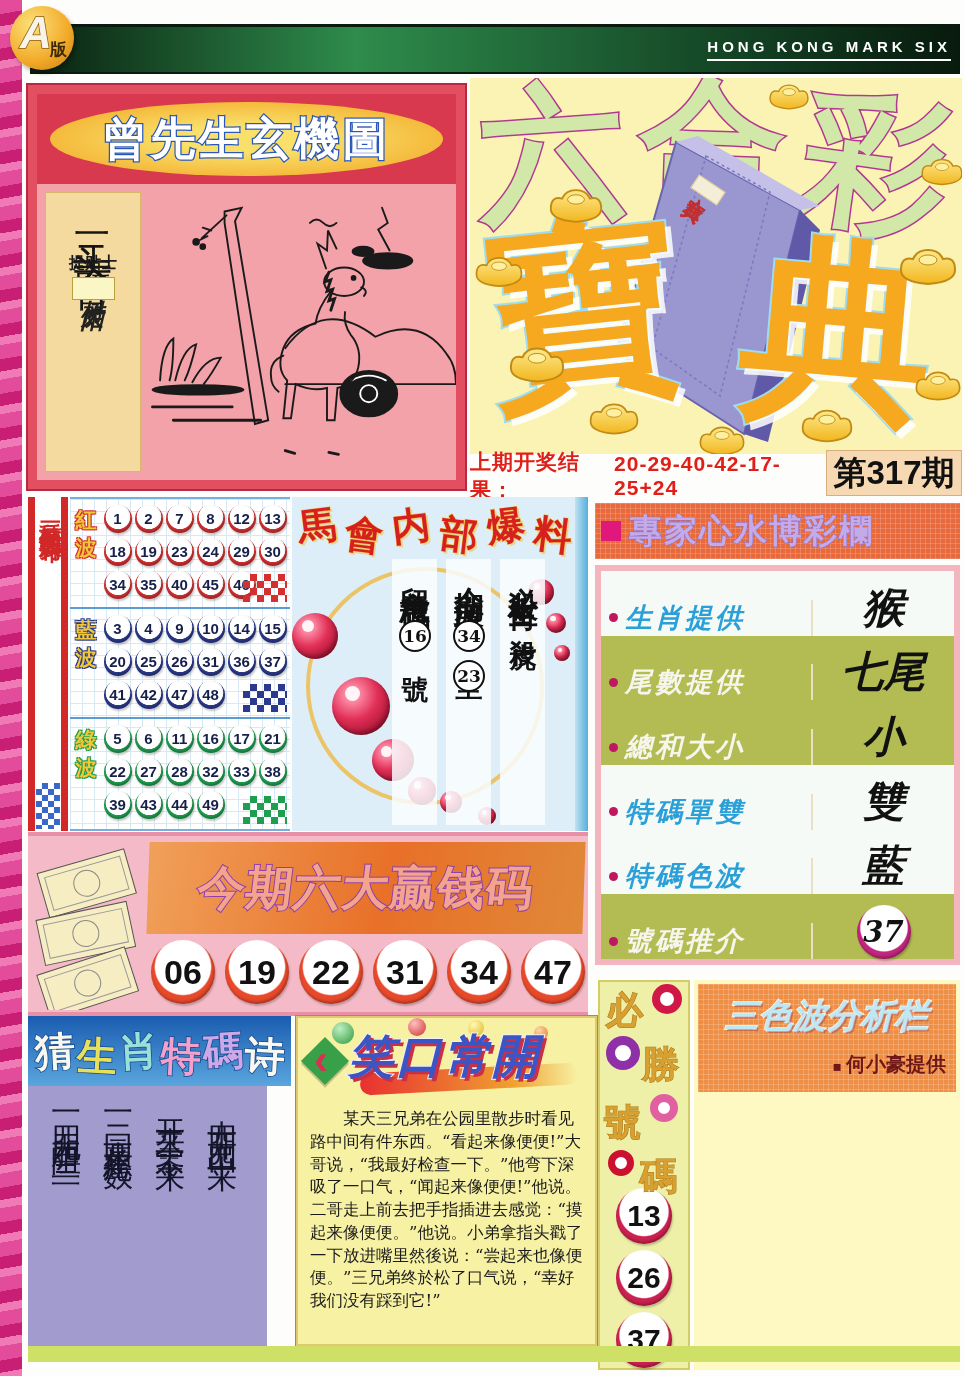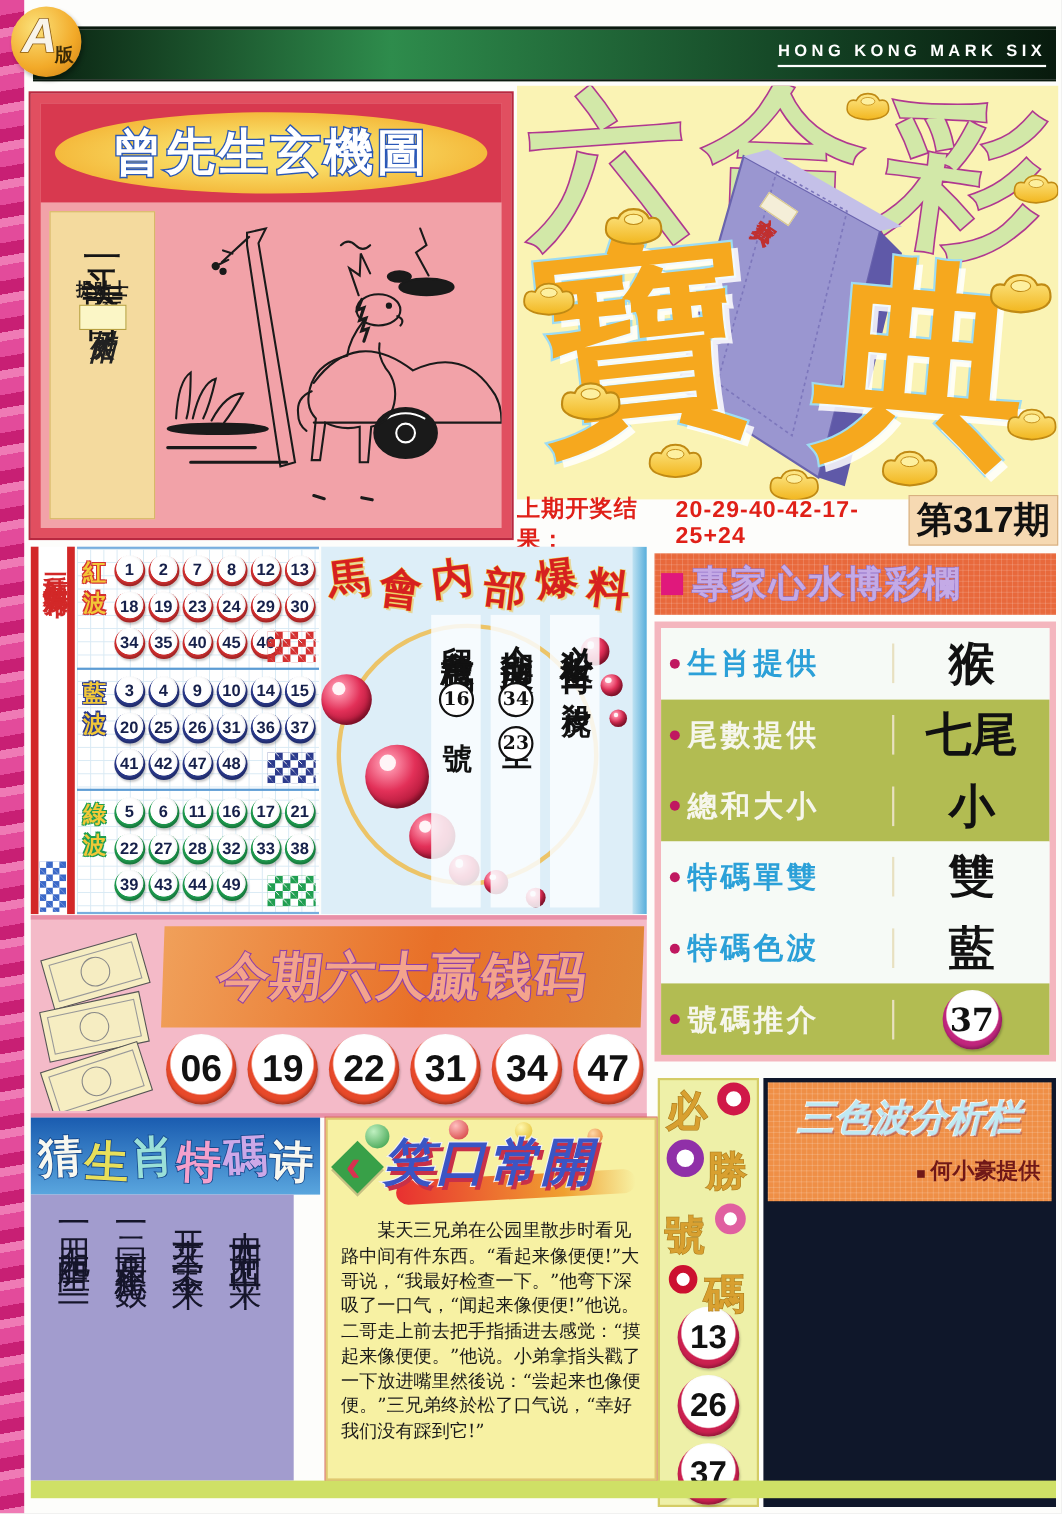--- a/index.html
+++ b/index.html
@@ -127,21 +127,21 @@
   #expert{left:595px;top:503px;width:365px;height:462px;}
   #expert-banner{height:56px;background-color:#e8693c;display:flex;align-items:center;
     background-image:linear-gradient(rgba(255,255,255,.16) 1px,transparent 1px),
                      linear-gradient(90deg,rgba(255,255,255,.16) 1px,transparent 1px);
     background-size:5px 5px;}
   #expert-square{width:20px;height:20px;background:#e0187c;margin:0 8px 0 6px;}
   #expert-title{font-size:33px;font-weight:bold;color:#c4aae6;letter-spacing:2px;
     -webkit-text-stroke:1px #9070c8;paint-order:stroke fill;}
   #expert-table{position:absolute;top:62px;left:0;right:0;bottom:0;border:6px solid #f4b6be;
     background:#fff;display:flex;flex-direction:column;}
-  .ex-row{flex:1;display:flex;align-items:center;background:#f6faf6;}
+  .ex-row{flex:1;display:flex;align-items:flex-end;background:#f6faf6;font-style:italic;}
   .ex-row.olive{background:#b2bc52;}
   .ex-label{width:212px;display:flex;align-items:center;padding-left:8px;font-size:27px;font-weight:bold;
     color:#2ba0d8;letter-spacing:3px;border-right:2px solid #e8e0c0;}
   .ex-row.olive .ex-label{color:#f6f6ec;}
   .ex-dot{width:9px;height:9px;border-radius:50%;background:#c01860;margin-right:7px;flex:none;}
   .ex-value{flex:1;display:flex;align-items:center;justify-content:center;font-size:42px;font-weight:bold;
     color:#111;font-family:"DejaVu Serif",serif;}
   .rec-ball{width:54px;height:54px;font-size:29px;color:#111;}
 
   
@@ -195,21 +195,21 @@
   .sw-ch:nth-of-type(4){left:40px;top:170px;}
   .sw-ring{position:absolute;border-radius:50%;background:#fff;z-index:1;}
   #sw-r0{left:52px;top:2px;width:30px;height:30px;border:8px solid #d01848;}
   #sw-r1{left:6px;top:54px;width:34px;height:34px;border:9px solid #9030a8;}
   #sw-r2{left:50px;top:112px;width:28px;height:28px;border:8px solid #e060a0;}
   #sw-r3{left:8px;top:168px;width:26px;height:26px;border:7px solid #cc1030;}
   #sure-balls{position:absolute;left:0;top:206px;width:100%;display:flex;flex-direction:column;align-items:center;}
   .sure-ball{width:56px;height:56px;font-size:30px;color:#111;margin-bottom:6px;}
 
   
-  #analysis{left:694px;top:980px;width:266px;height:390px;background:#0f172a;}
+  #analysis{left:694px;top:980px;width:266px;height:390px;background:#fef9c3;}
   #analysis-plate{position:absolute;left:4px;top:4px;width:258px;height:108px;background-color:#ef8f46;
     background-image:linear-gradient(rgba(255,255,255,.18) 1px,transparent 1px),
                      linear-gradient(90deg,rgba(255,255,255,.18) 1px,transparent 1px);
     background-size:5px 5px;}
   #analysis-title{font-size:33px;font-weight:bold;font-style:italic;color:#bfe9f2;letter-spacing:1px;
     text-align:center;margin-top:10px;-webkit-text-stroke:1.5px #f8f8f8;paint-order:stroke fill;
     text-shadow:2px 2px 0 rgba(120,40,80,.35);}
   #analysis-credit{text-align:right;margin:12px 10px 0 0;font-family:"DejaVu Serif",serif;font-size:20px;
     font-weight:bold;color:#701818;}
   #analysis-credit::before{content:"▪";font-size:14px;margin-right:4px;}

